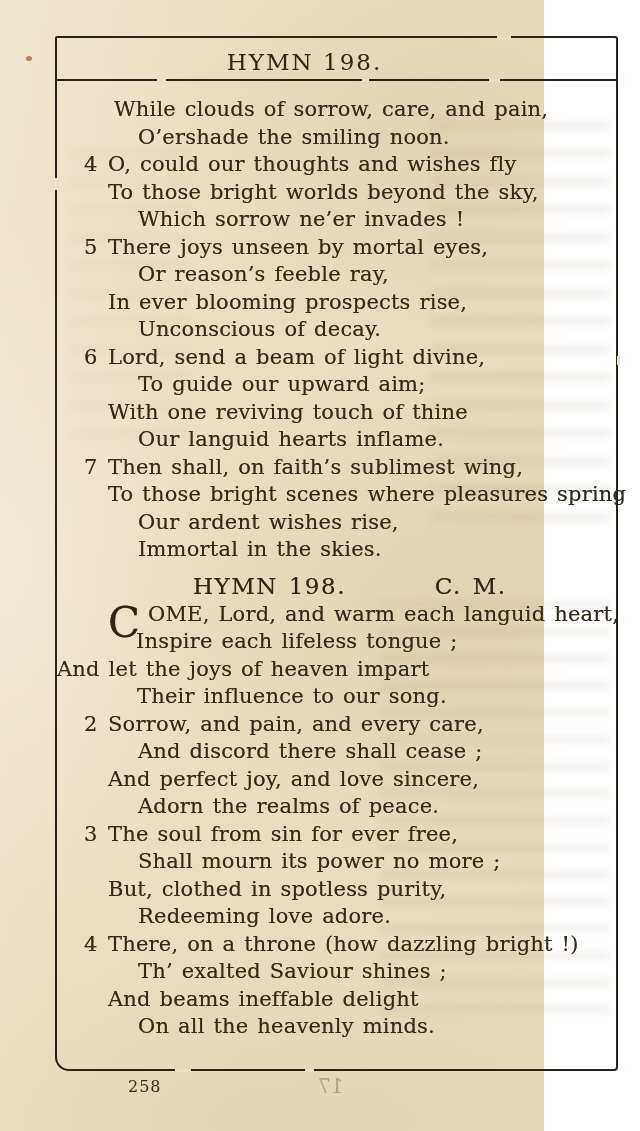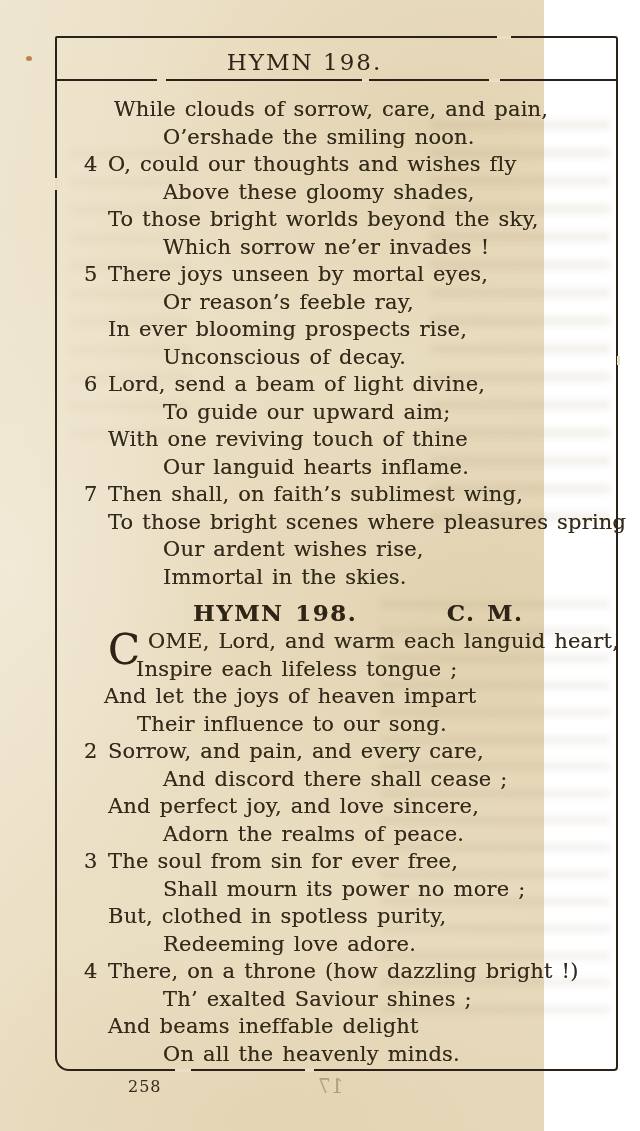--- a/index.html
+++ b/index.html
@@ -70,46 +70,45 @@
     font-size: 21px;
     word-spacing: 2px;
     letter-spacing: 0.2px;
     text-shadow: 0 0 0.5px rgba(48,38,24,0.55);
   }
   .stanza { position: relative; margin: 0; }
   .stanza.first { margin-top: 12px; }
   .line { position: relative; height: 27.5px; line-height: 27.5px; white-space: nowrap; }
   .line.a  { padding-left: 51px; }
   .line.a2 { padding-left: 57px; }
-  .line.b  { padding-left: 106px; }
+  .line.b  { padding-left: 81px; }
   .num {
     position: absolute; left: 27px; top: 0;
     padding-left: 0 !important;
   }
   .heading2 {
     position: relative;
     height: 30px; line-height: 30px;
     margin-top: 7px;
     white-space: nowrap;
     font-size: 23px;
     color: #2e2517;
     letter-spacing: 1.5px;
-    font-weight: bold;
   }
   .heading2 .htitle { margin-left: 136px; }
   .heading2 .hmeter { margin-left: 78px; }
   .dropcap-line { padding-left: 91px; }
   .dropcap {
     position: absolute; left: 51px; top: 1px;
     font-size: 42px; line-height: 42px;
     letter-spacing: 0;
     color: #2e2517;
   }
   .v1-l2 { padding-left: 79px; }
-  .v1-l3 { padding-left: 47px; }
+  .v1-l3 { }
   .v1-l4 { padding-left: 80px; }
 
   .page-number {
     position: absolute;
     left: 128px; top: 1077px;
     font-size: 16px;
     color: #372d1d;
     letter-spacing: 1px;
   }
   .bleed-number {
@@ -151,21 +150,20 @@
     <div class="stanza first">
       <div class="line a2">While clouds of sorrow, care, and pain,</div>
       <div class="line b">O’ershade the smiling noon.</div>
     </div>
 
     <div class="stanza">
       <div class="line a">
         <span class="num">4</span>
         <span>O, could our thoughts and wishes fly</span>
       </div>
-      <div class="line b">Above these gloomy shades,</div>
       <div class="line a">To those bright worlds beyond the sky,</div>
       <div class="line b">Which sorrow ne’er invades !</div>
     </div>
 
     <div class="stanza">
       <div class="line a">
         <span class="num">5</span>
         <span>There joys unseen by mortal eyes,</span>
       </div>
       <div class="line b">Or reason’s feeble ray,</div>

